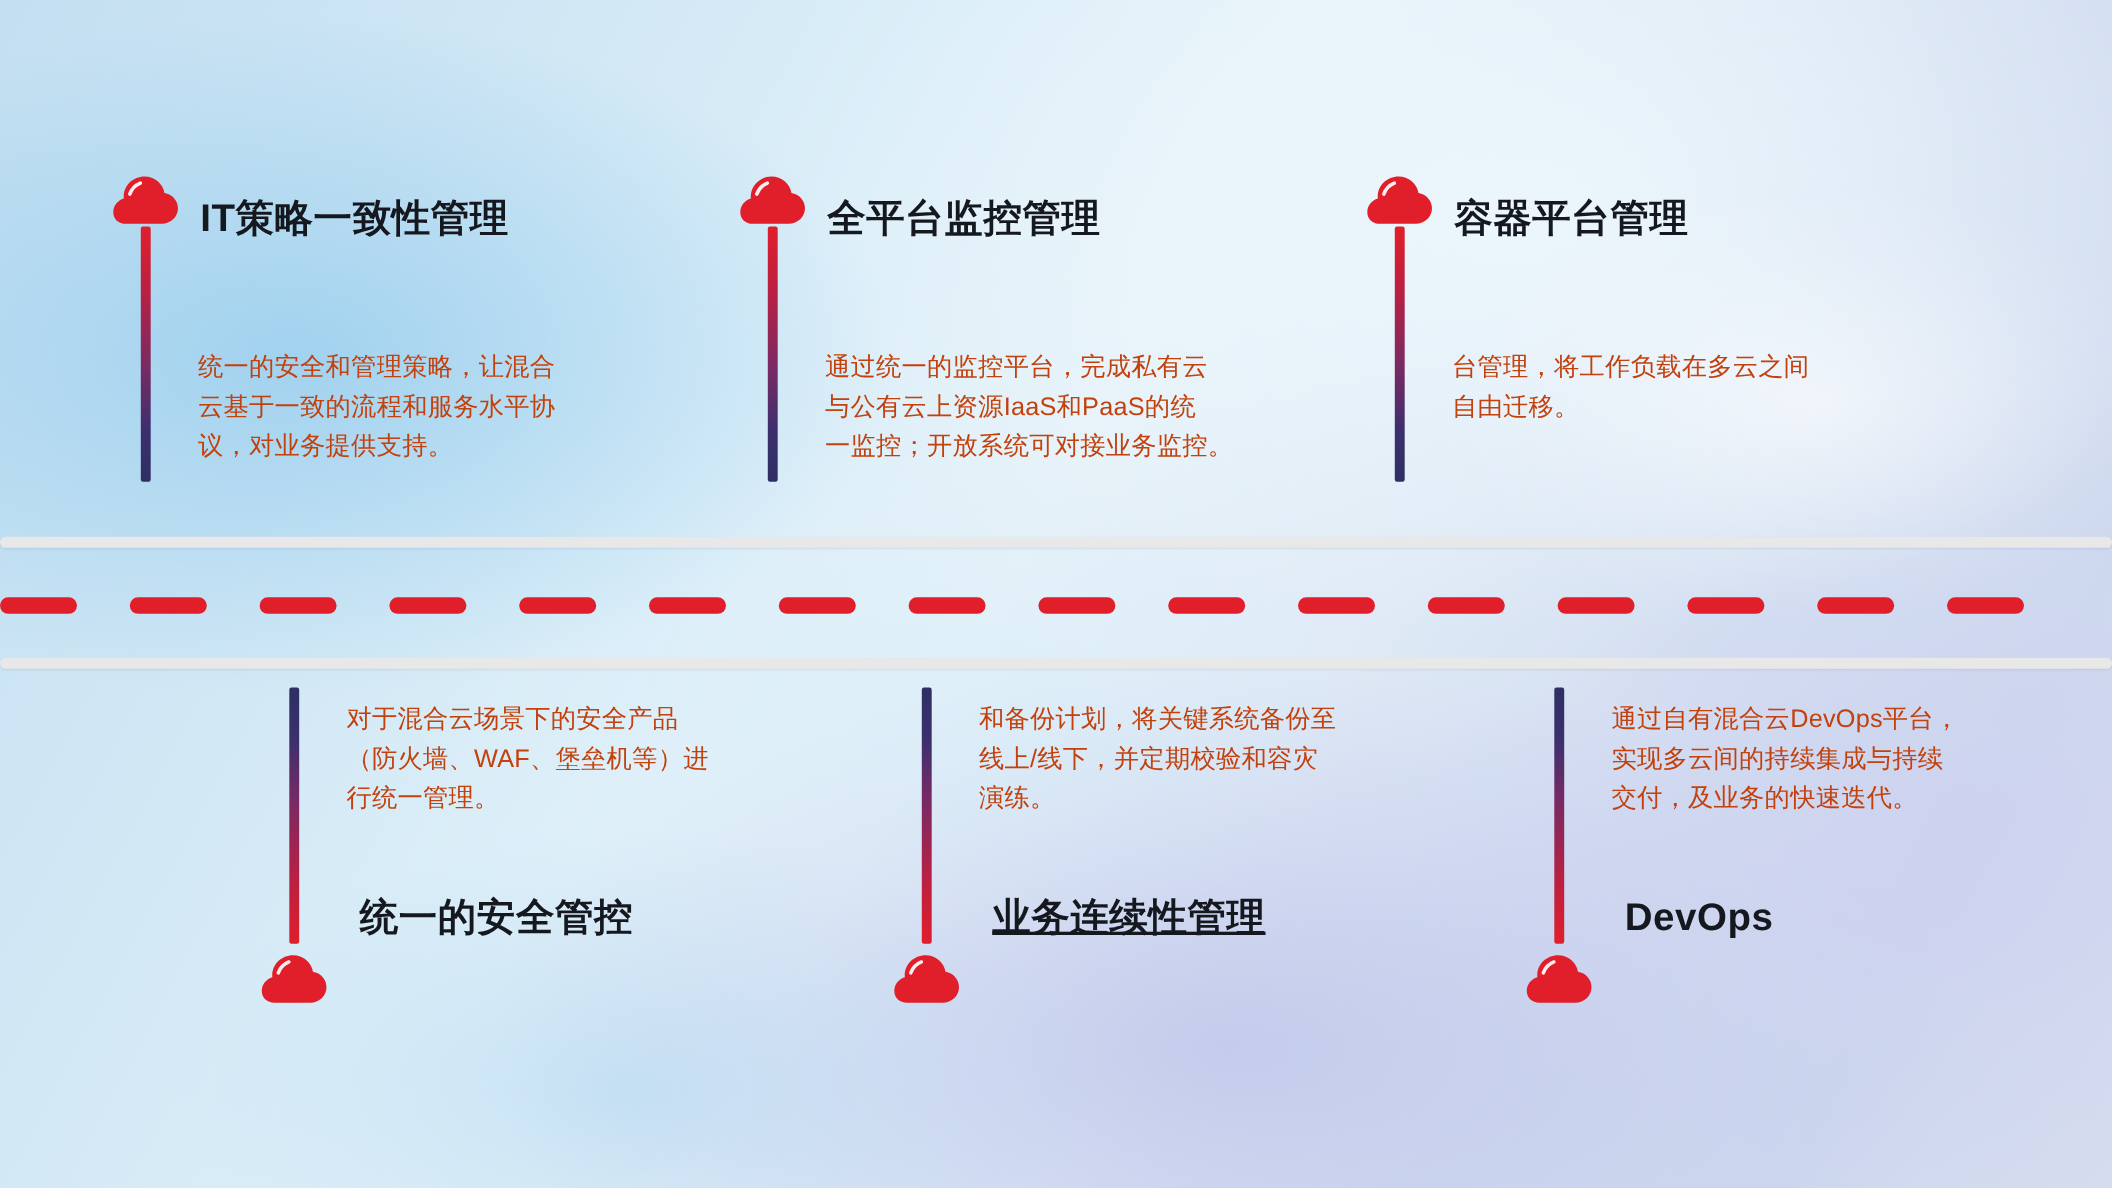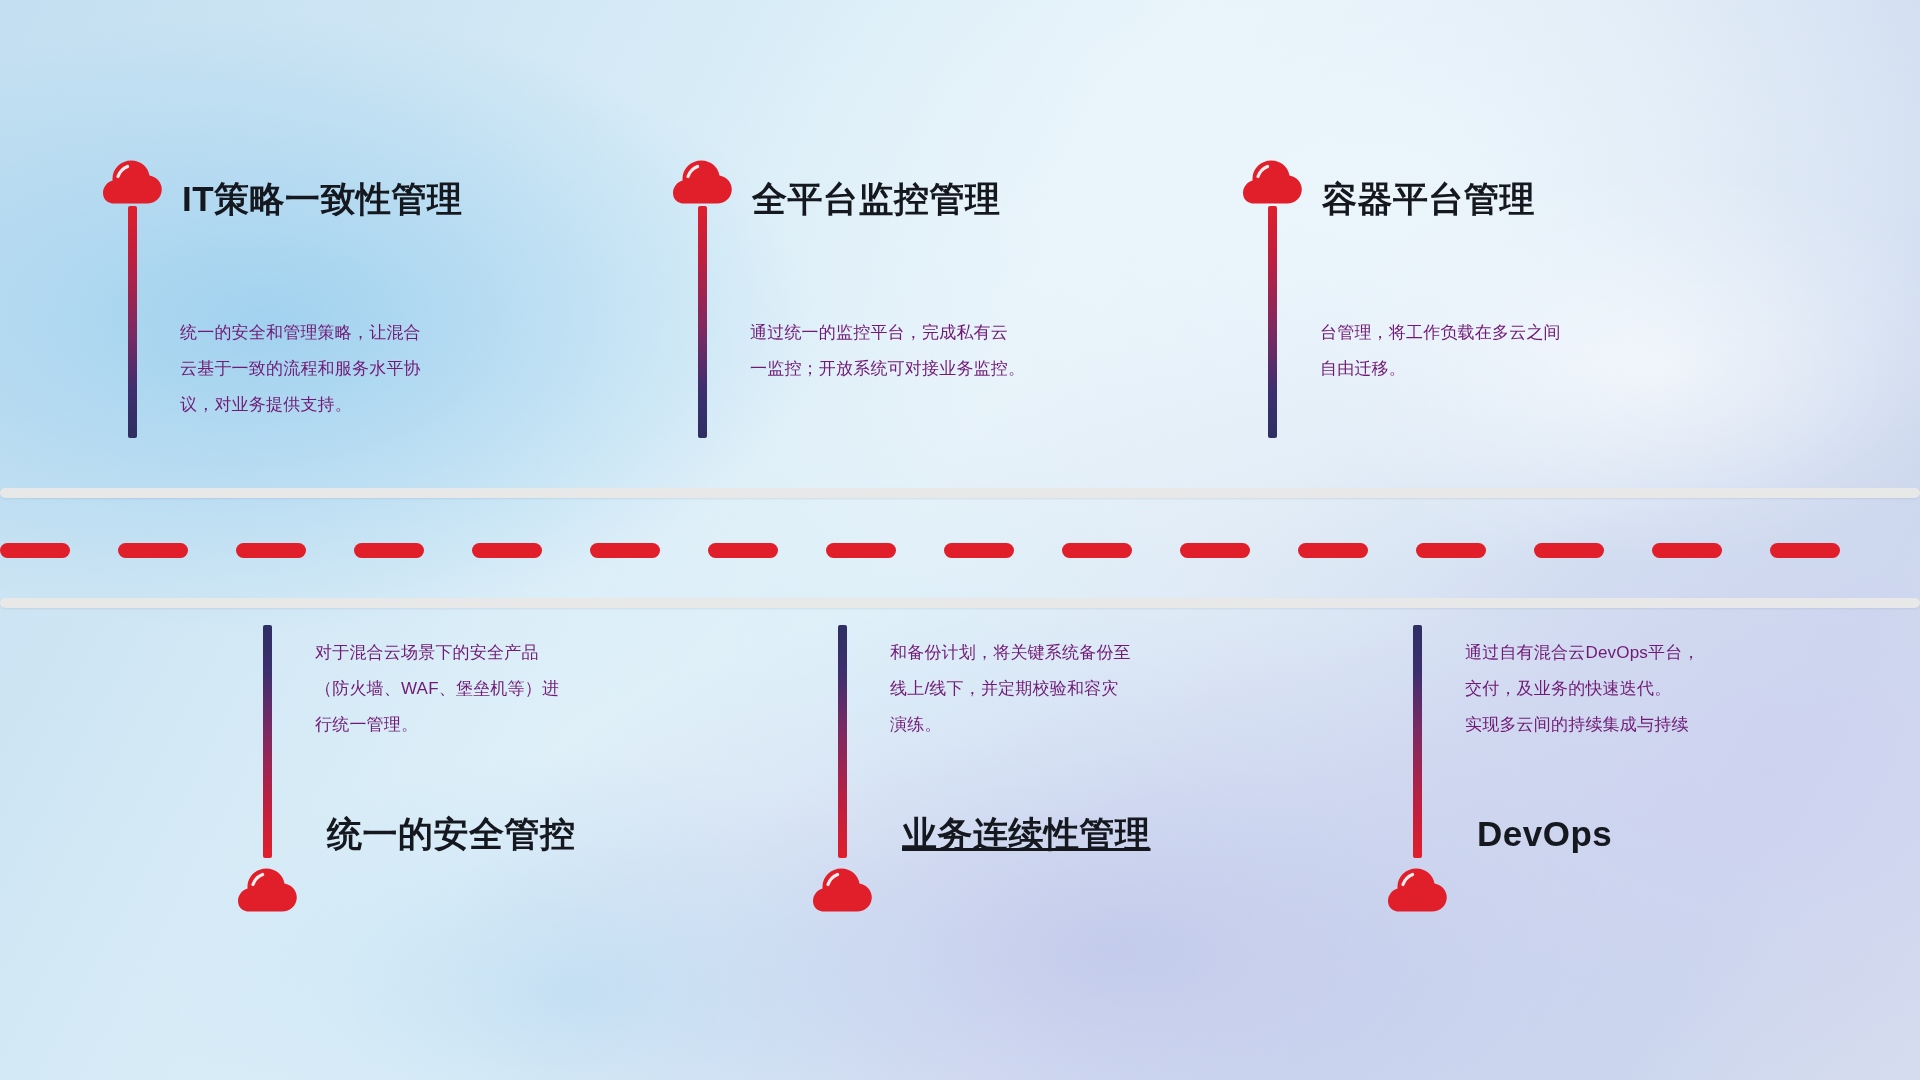--- a/index.html
+++ b/index.html
@@ -82,21 +82,21 @@
   .stem-up {
     background:linear-gradient(180deg,#2e2f63 0%,#3c2f6e 20%,#7a2a63 45%,#c01f3f 78%,#e01f2b 100%);
   }
 
   
   .heading {
     font-size:35px; font-weight:700; color:#15181f; letter-spacing:0.5px;
     white-space:nowrap; line-height:1.2;
   }
   .body-text {
-    font-size:17px; line-height:36px; color:#701a75;
+    font-size:23px; line-height:36px; color:#c2410c;
     font-weight:400; letter-spacing:0.2px;
   }
   .body-text p { margin:0; white-space:nowrap; }
 </style>
 </head>
 <body>
 
 <div id="bg-root">
   <div class="bg-layer bg-base"></div>
   <div class="bg-layer bg-blob-a"></div>
@@ -151,20 +151,21 @@
   <div class="marker" style="left:0; top:0;">
     <svg class="cloud-icon" viewBox="0 0 66 56">
       <path d="M19.5 53.5h27.5c8.2 0 14.8-6.3 14.8-14.1 0-7.0-5.3-12.8-12.3-13.9C48.2 17.0 40.6 10.5 31.4 10.5 21.0 10.5 12.5 18.6 12.5 28.6c0 .6 0 1.2.1 1.8C7.0 32.0 3 37.0 3 42.9c0 6.5 4.9 10.6 11.4 10.6z" fill="#e01f2b"></path>
       <path d="M18.0 26.5c1.6-4.6 5.1-8.2 9.6-10.0" stroke="#ffffff" stroke-width="3.2" stroke-linecap="round" fill="none" opacity="0.92"></path>
     </svg>
     <div class="stem stem-down" style="height:232px;"></div>
   </div>
   <div class="heading" style="position:absolute; left:82px; top:28px;">全平台监控管理</div>
   <div class="body-text" style="position:absolute; left:80px; top:165px; width:470px;">
       <p>通过统一的监控平台，完成私有云</p>
+      <p>与公有云上资源IaaS和PaaS的统</p>
       <p>一监控；开放系统可对接业务监控。</p>
     </div>
 </div>
 
 <div class="col col-top" style="left:1240px;">
   <div class="marker" style="left:0; top:0;">
     <svg class="cloud-icon" viewBox="0 0 66 56">
       <path d="M19.5 53.5h27.5c8.2 0 14.8-6.3 14.8-14.1 0-7.0-5.3-12.8-12.3-13.9C48.2 17.0 40.6 10.5 31.4 10.5 21.0 10.5 12.5 18.6 12.5 28.6c0 .6 0 1.2.1 1.8C7.0 32.0 3 37.0 3 42.9c0 6.5 4.9 10.6 11.4 10.6z" fill="#e01f2b"></path>
       <path d="M18.0 26.5c1.6-4.6 5.1-8.2 9.6-10.0" stroke="#ffffff" stroke-width="3.2" stroke-linecap="round" fill="none" opacity="0.92"></path>
     </svg>
@@ -205,22 +206,22 @@
     <svg class="cloud-icon" viewBox="0 0 66 56">
       <path d="M19.5 53.5h27.5c8.2 0 14.8-6.3 14.8-14.1 0-7.0-5.3-12.8-12.3-13.9C48.2 17.0 40.6 10.5 31.4 10.5 21.0 10.5 12.5 18.6 12.5 28.6c0 .6 0 1.2.1 1.8C7.0 32.0 3 37.0 3 42.9c0 6.5 4.9 10.6 11.4 10.6z" fill="#e01f2b"></path>
       <path d="M18.0 26.5c1.6-4.6 5.1-8.2 9.6-10.0" stroke="#ffffff" stroke-width="3.2" stroke-linecap="round" fill="none" opacity="0.92"></path>
     </svg>
   </div>
 </div>
 
 <div class="col col-bottom" style="left:1385px;">
   <div class="body-text" style="position:absolute; left:80px; top:20px; width:440px;">
       <p>通过自有混合云DevOps平台，</p>
+      <p>实现多云间的持续集成与持续</p>
       <p>交付，及业务的快速迭代。</p>
-      <p>实现多云间的持续集成与持续</p>
     </div>
   <div class="heading" style="position:absolute; left:92px; top:198px;">DevOps</div>
   <div class="marker" style="left:0; top:10px;">
     <div class="stem stem-up" style="height:233px;"></div>
     <svg class="cloud-icon" viewBox="0 0 66 56">
       <path d="M19.5 53.5h27.5c8.2 0 14.8-6.3 14.8-14.1 0-7.0-5.3-12.8-12.3-13.9C48.2 17.0 40.6 10.5 31.4 10.5 21.0 10.5 12.5 18.6 12.5 28.6c0 .6 0 1.2.1 1.8C7.0 32.0 3 37.0 3 42.9c0 6.5 4.9 10.6 11.4 10.6z" fill="#e01f2b"></path>
       <path d="M18.0 26.5c1.6-4.6 5.1-8.2 9.6-10.0" stroke="#ffffff" stroke-width="3.2" stroke-linecap="round" fill="none" opacity="0.92"></path>
     </svg>
   </div>
 </div>

